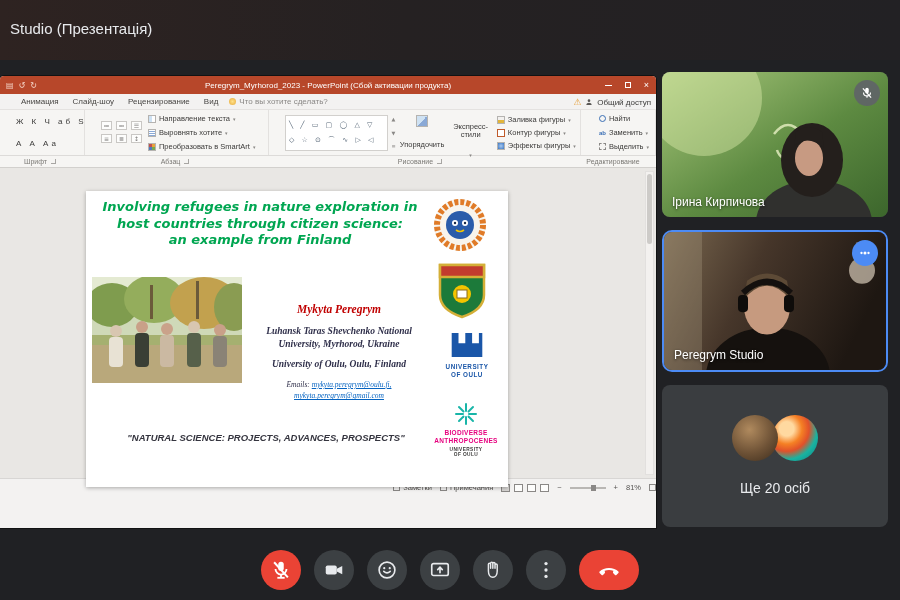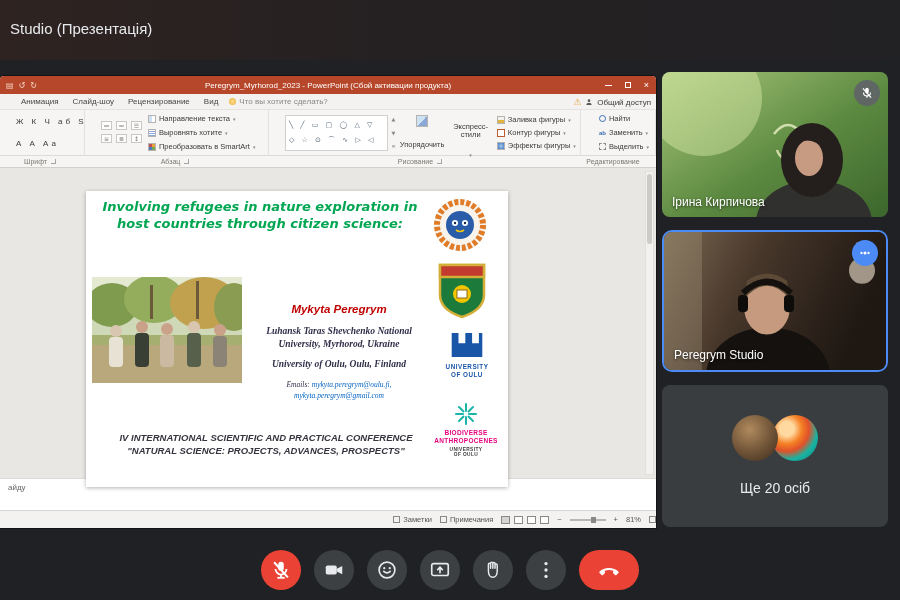--- a/index.html
+++ b/index.html
@@ -81,30 +81,30 @@
   .slide { position:absolute; left:86px; top:23px; width:422px; height:296px; background:#fff;
            box-shadow:0 1px 4px rgba(0,0,0,.3); }
   .vscroll { position:absolute; right:2px; top:3px; bottom:3px; width:9px; background:#f3f1ef;
              border:1px solid #e2e0de; }
   .vthumb { position:absolute; left:1px; right:1px; top:2px; height:70px; background:#cdcbc8; border-radius:3px; }
 
   .slide-title { position:absolute; left:6px; top:8px; width:336px; text-align:center;
                  color:var(--slide-title-green,#00a651); font-weight:bold; font-style:italic;
                  font-size:13px; line-height:1.28; font-family:"DejaVu Sans",sans-serif; }
   .author { position:absolute; left:158px; top:112px; width:190px; text-align:center;
-            color:var(--author-red,#c00000); font-family:Liberation Sans, sans-serif;
+            color:var(--author-red,#c00000); font-family:Liberation Serif, serif;
             font-weight:bold; font-style:italic; font-size:11.5px; }
   .affil1 { position:absolute; left:158px; top:134px; width:190px; text-align:center;
             color:#2f2f4a; font-family:"Liberation Serif",serif; font-weight:bold; font-style:italic;
             font-size:9.5px; line-height:1.35; }
   .affil2 { position:absolute; left:158px; top:168px; width:190px; text-align:center;
             color:#2f2f4a; font-family:"Liberation Serif",serif; font-weight:bold; font-style:italic; font-size:9.5px; }
   .emails { position:absolute; left:158px; top:188px; width:190px; text-align:center;
             font-family:"Liberation Serif",serif; font-style:italic; font-size:7.5px; line-height:1.5; color:#2f2f4a; }
-  .email-link { color:#0563c1; }
+  .email-link { color:#0563c1; text-decoration:underline; }
   .conference { position:absolute; left:10px; top:240px; width:340px; text-align:center;
                 color:#35353f; font-weight:bold; font-style:italic; font-size:9.5px; line-height:1.4; }
   .photo { position:absolute; left:6px; top:86px; width:150px; height:106px; }
   .logo1 { position:absolute; left:346px; top:6px; width:56px; height:56px; }
   .emblem { position:absolute; left:350px; top:70px; width:52px; height:58px; }
   .oulu { position:absolute; left:350px; top:140px; width:62px; text-align:center; color:#1a56a8; }
   .oulu-text { font-size:6.3px; font-weight:bold; letter-spacing:.5px; line-height:1.25; }
   .biodiverse { position:absolute; left:344px; top:212px; width:72px; text-align:center; }
   .bio-text { color:#e6007e; font-weight:bold; font-size:6.5px; letter-spacing:.3px; line-height:1.2; }
   .bio-sub { color:#3b3a39; font-size:4.8px; font-weight:bold; letter-spacing:.4px; line-height:1.2; margin-top:2px; }
@@ -301,20 +301,21 @@
           <span>Редактирование</span>
         </span>
     </div>
 
     <div class="slide-area">
       <div class="slide">
 
         <div class="slide-title">
           <div>Involving refugees in nature exploration in</div>
           <div>host countries through citizen science:</div>
+          <div>an example from Finland</div>
         </div>
 
         <svg class="logo1" viewBox="0 0 56 56">
           <circle cx="28" cy="28" r="26" fill="#f8f4ec"></circle>
           <circle cx="28" cy="28" r="23" fill="none" stroke="#e07b28" stroke-width="6" stroke-dasharray="4 2"></circle>
           <circle cx="28" cy="28" r="14" fill="#2a5caa"></circle>
           <circle cx="23" cy="26" r="3" fill="#fff"></circle>
             <circle cx="33" cy="26" r="3" fill="#fff"></circle>
           <circle cx="23" cy="26" r="1.2" fill="#1a2a4a"></circle>
             <circle cx="33" cy="26" r="1.2" fill="#1a2a4a"></circle>
@@ -393,33 +394,29 @@
             <div>BIODIVERSE</div>
             <div>ANTHROPOCENES</div>
           </div>
           <div class="bio-sub">
             <div>UNIVERSITY</div>
             <div>OF OULU</div>
           </div>
         </div>
 
         <div class="conference">
-          <div>IV INTERNATIONAL SCIENTIFIC AND PRACTICAL CONFERENCE</div>
           <div>"NATURAL SCIENCE: PROJECTS, ADVANCES, PROSPECTS"</div>
         </div>
       </div>
 
       <div class="vscroll">
           <div class="vthumb"></div>
         </div>
     </div>
 
-    <div class="notes-pane">
-      <span>айду</span>
-    </div>
 
     <div class="statusbar">
       <span class="sb-item">
         <span class="sb-ic"></span>
         <span>Заметки</span>
       </span>
       <span class="sb-item">
         <span class="sb-ic"></span>
         <span>Примечания</span>
       </span>

